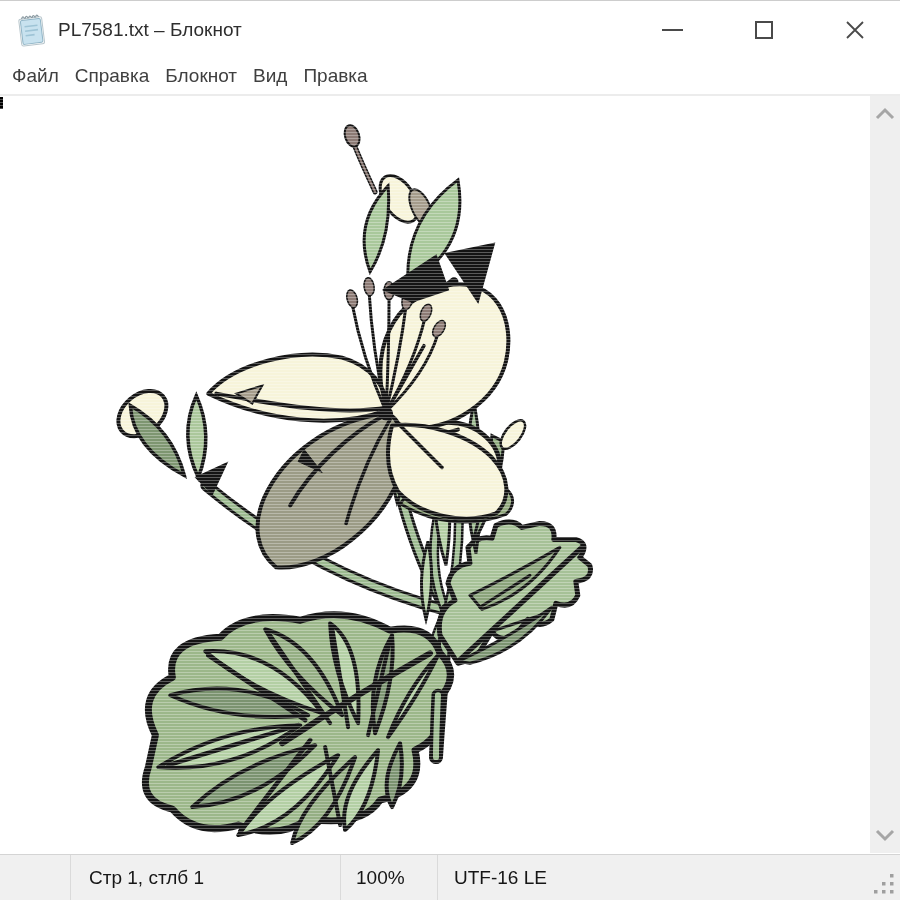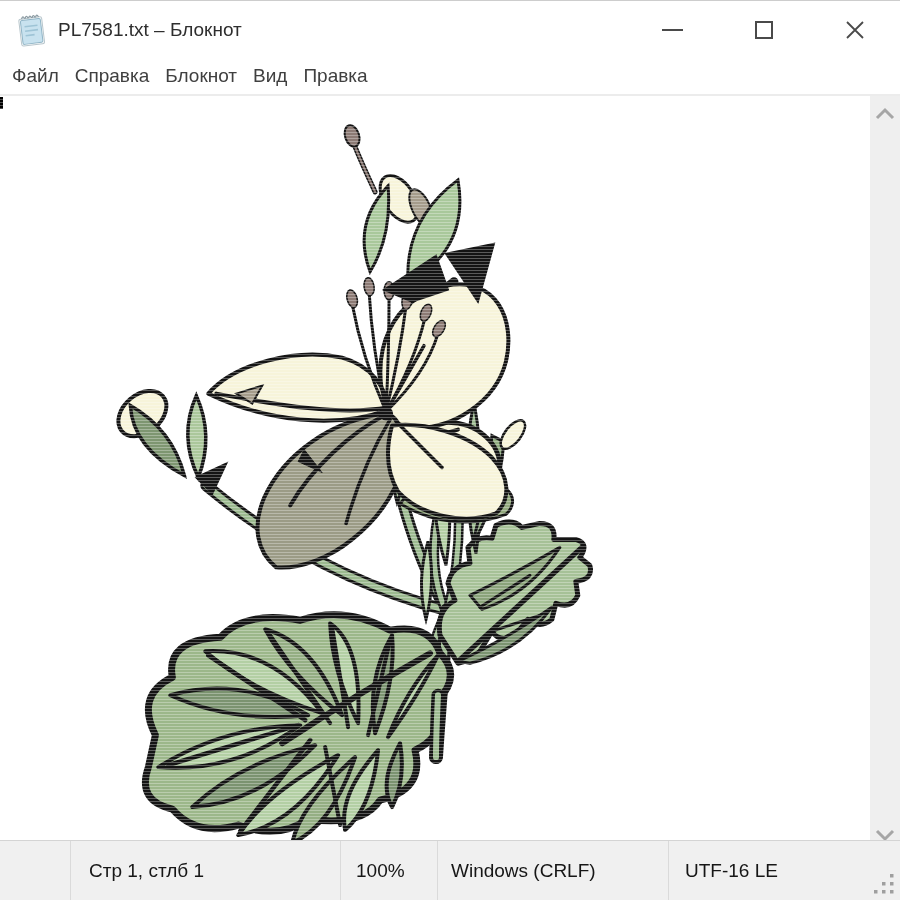--- a/index.html
+++ b/index.html
@@ -33,21 +33,21 @@
       rgba(255,255,255,.30) 0px, rgba(255,255,255,.30) 1px,
       rgba(255,255,255,0) 1px, rgba(255,255,255,0) 3px); }
 
   
   .scrollbar { position:absolute; top:0; right:0; bottom:0; width:30px; background:#efefef; }
   .sb-btn { position:absolute; left:0; width:30px; height:28px; display:flex;
             align-items:center; justify-content:center; }
   .sb-up { top:4px; } .sb-down { bottom:4px; }
 
   
-  .statusbar { position:absolute; left:0; right:0; bottom:0; height:60px;
+  .statusbar { position:absolute; left:0; right:0; bottom:0; height:46px;
                background:#f0f0f0; border-top:1px solid #d4d4d4; display:flex;
                font-size:19px; color:#161616; }
   .sb-sec { display:flex; align-items:center; border-left:1px solid #dadada; height:100%; }
   .sb-sec:first-child { border-left:none; }
   .sec0 { width:70px; }
   .sec1 { width:270px; padding-left:18px; }
   .sec2 { width:97px;  padding-left:15px; }
   .sec3 { width:231px; padding-left:13px; }
   .sec4 { flex:1; padding-left:16px; position:relative; }
   .grip { position:absolute; right:5px; bottom:5px; }
@@ -239,21 +239,20 @@
           <polyline points="5,5 13,13 21,5" fill="none" stroke="#a6a6a6" stroke-width="3"></polyline>
         </svg>
       </div>
     </div>
   </div>
 
   <div class="statusbar">
     <div class="sb-sec sec0"></div>
     <div class="sb-sec sec1">Стр 1, стлб 1</div>
     <div class="sb-sec sec2">100%</div>
-    <div class="sb-sec sec3">Windows (CRLF)</div>
     <div class="sb-sec sec4">
       <span>UTF-16 LE</span>
       <svg class="grip" width="21" height="21" viewBox="0 0 21 21">
         <g fill="#9f9f9f">
           <rect x="16" y="0" width="3.5" height="3.5"></rect>
           <rect x="8" y="8" width="3.5" height="3.5"></rect>
           <rect x="16" y="8" width="3.5" height="3.5"></rect>
           <rect x="0" y="16" width="3.5" height="3.5"></rect>
           <rect x="8" y="16" width="3.5" height="3.5"></rect>
           <rect x="16" y="16" width="3.5" height="3.5"></rect>

